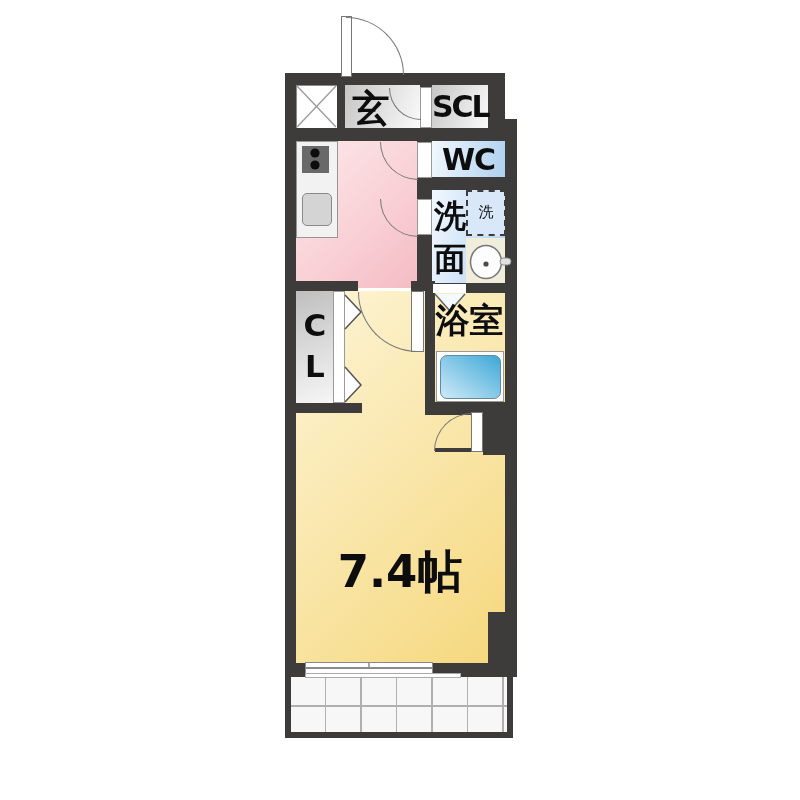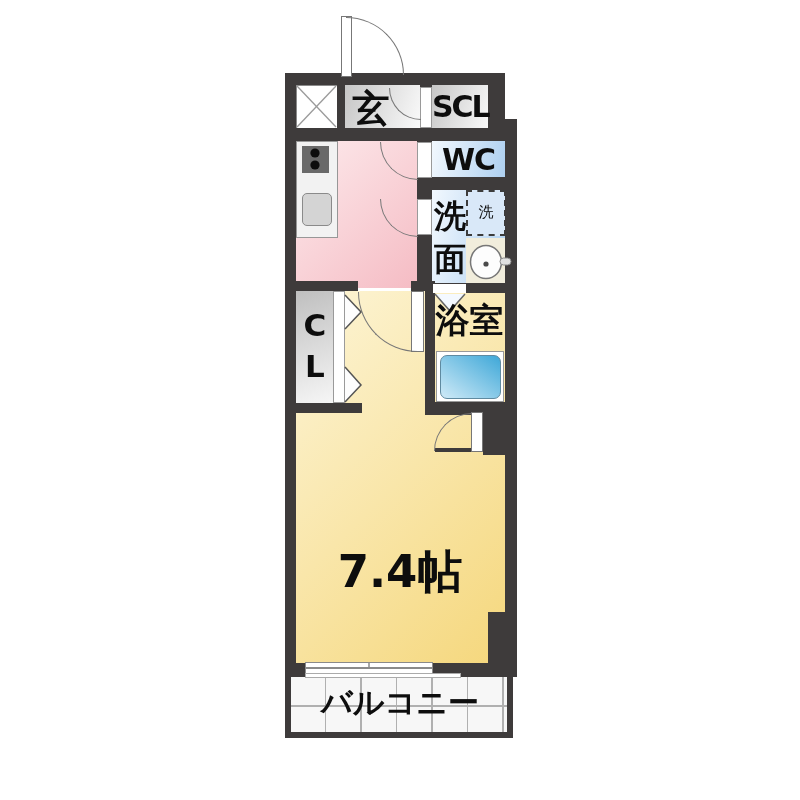--- a/index.html
+++ b/index.html
@@ -127,15 +127,14 @@
     <div>洗</div>
     <div>面</div>
   </div>
   <div class="lbl" style="left:466px;top:205px;width:40px;font-size:15px;font-weight:normal;">洗</div>
   <div class="lbl" style="left:432px;top:303px;width:75px;font-size:34px;">浴室</div>
   <div class="lbl" style="left:297px;top:305px;width:36px;font-size:31px;line-height:41px;">
     <div>C</div>
     <div>L</div>
   </div>
   <div class="lbl" style="left:300px;top:517px;width:200px;font-size:45px;margin-top:32px;">7.4帖</div>
-  <div class="lbl" style="left:287px;top:687px;width:226px;font-size:31px;">バルコニー</div>
 
 </div>
 
 </body></html>

